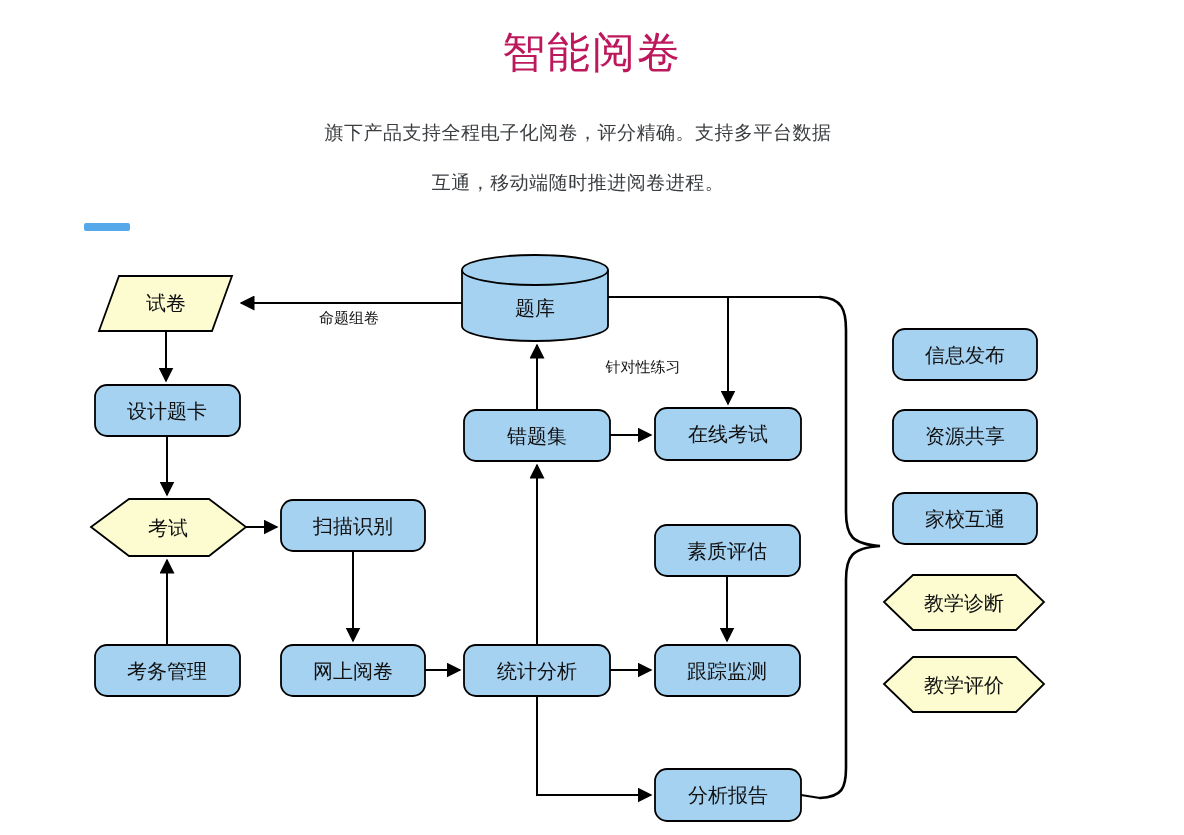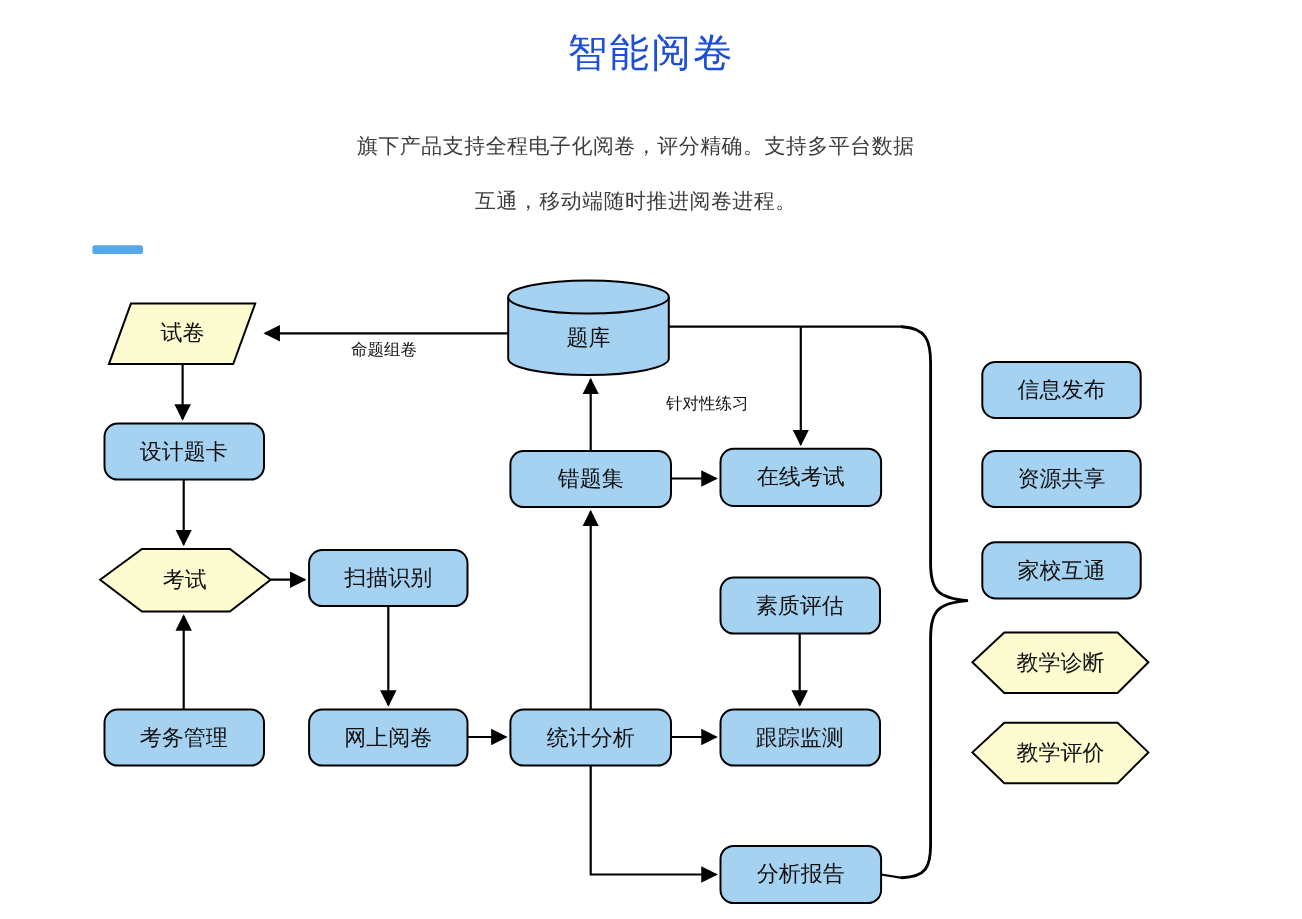--- a/index.html
+++ b/index.html
@@ -2,21 +2,21 @@
 <html style="--node-blue: #a6d2f2; --node-yellow: #fcfcd0; --accent-dash: #55a8ea; --outline: #000000;"><head>
 <meta charset="utf-8">
 <style>
   html, body { margin: 0; padding: 0; background: #ffffff; }
   body {
     width: 1184px; height: 835px; position: relative; overflow: hidden;
     font-family: "Liberation Sans", "DejaVu Sans", sans-serif;
   }
   .page-title {
     position: absolute; top: 24px; left: 0; width: 100%;
-    text-align: center; font-size: 36px; color: #1d4ed8;
+    text-align: center; font-size: 43px; color: #be185d;
     font-weight: 400; letter-spacing: 2px;
   }
   .subtitle {
     position: absolute; left: -14px; width: 1184px; text-align: center;
     font-size: 19px; color: #3b3e41; letter-spacing: 0.5px;
   }
   .subtitle.line1 { top: 120px; }
   .subtitle.line2 { top: 170px; }
   .accent-dash {
     position: absolute; left: 84px; top: 223px; width: 46px; height: 8px;

